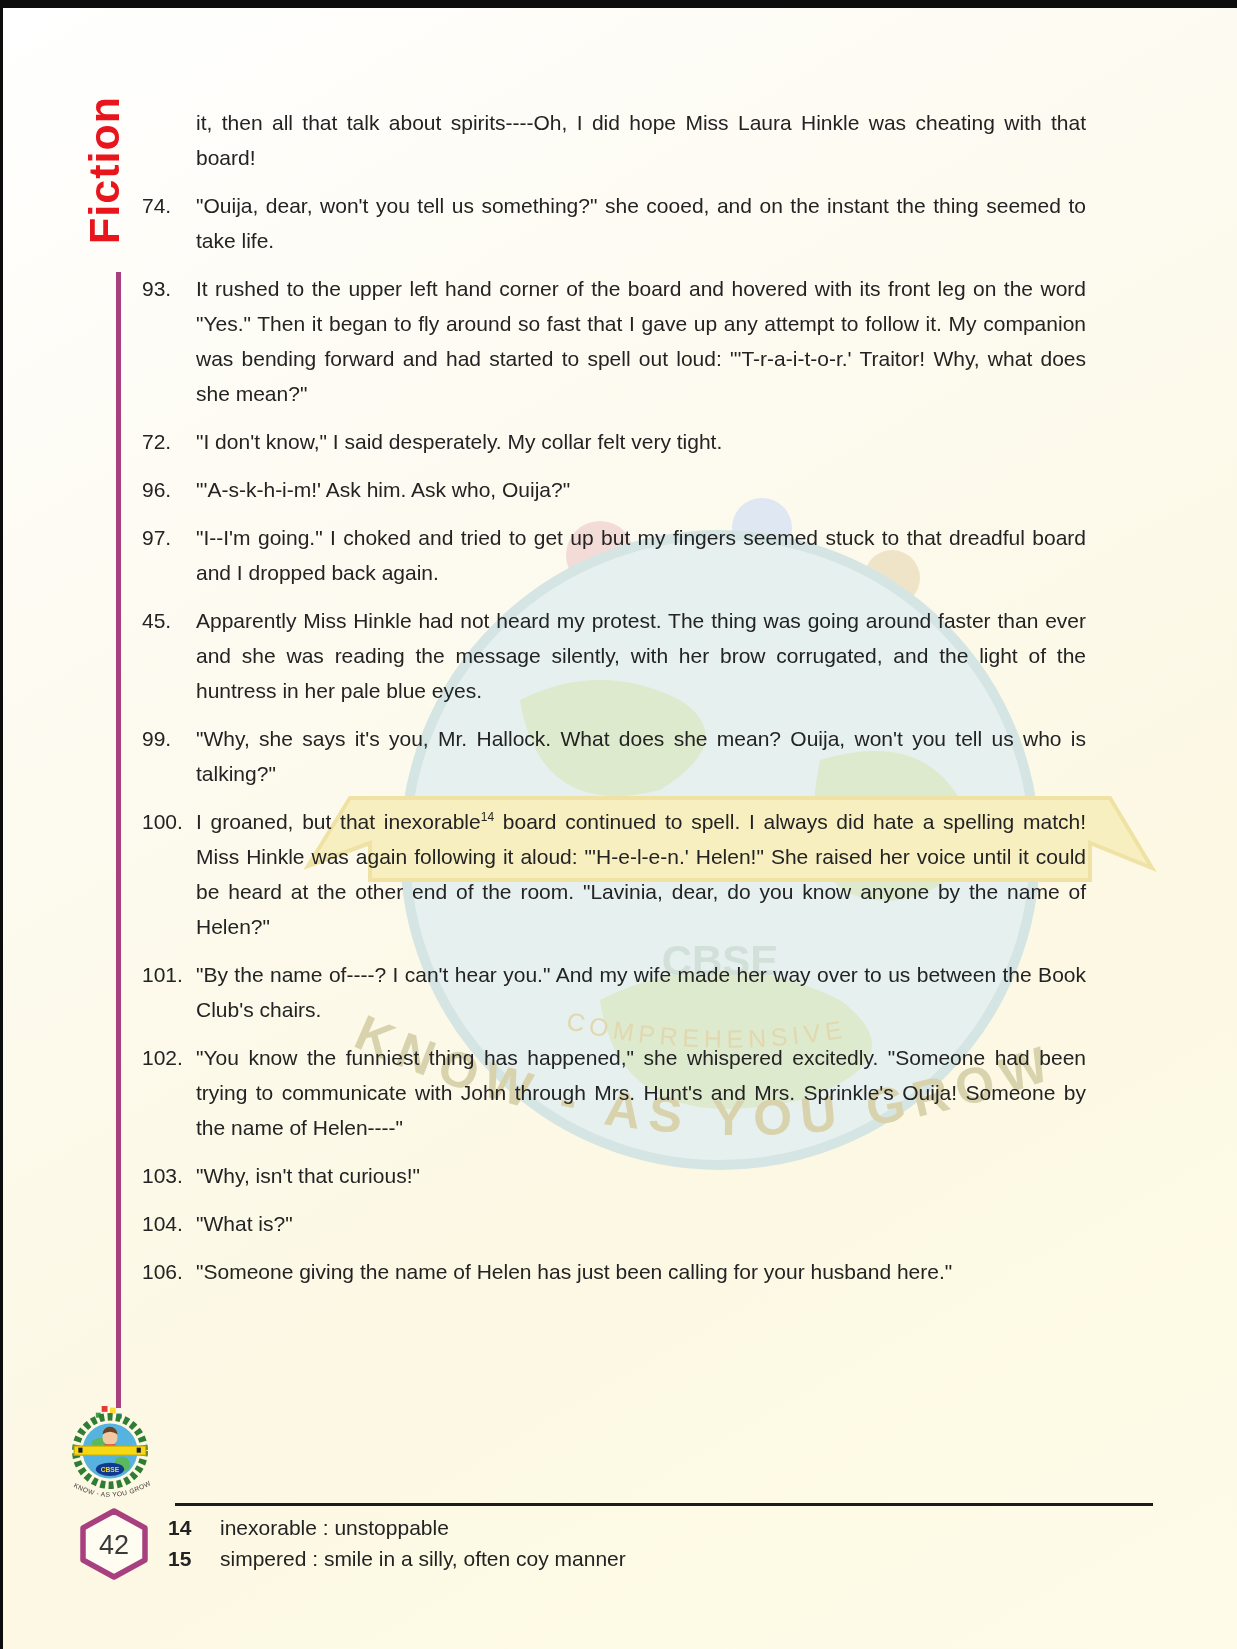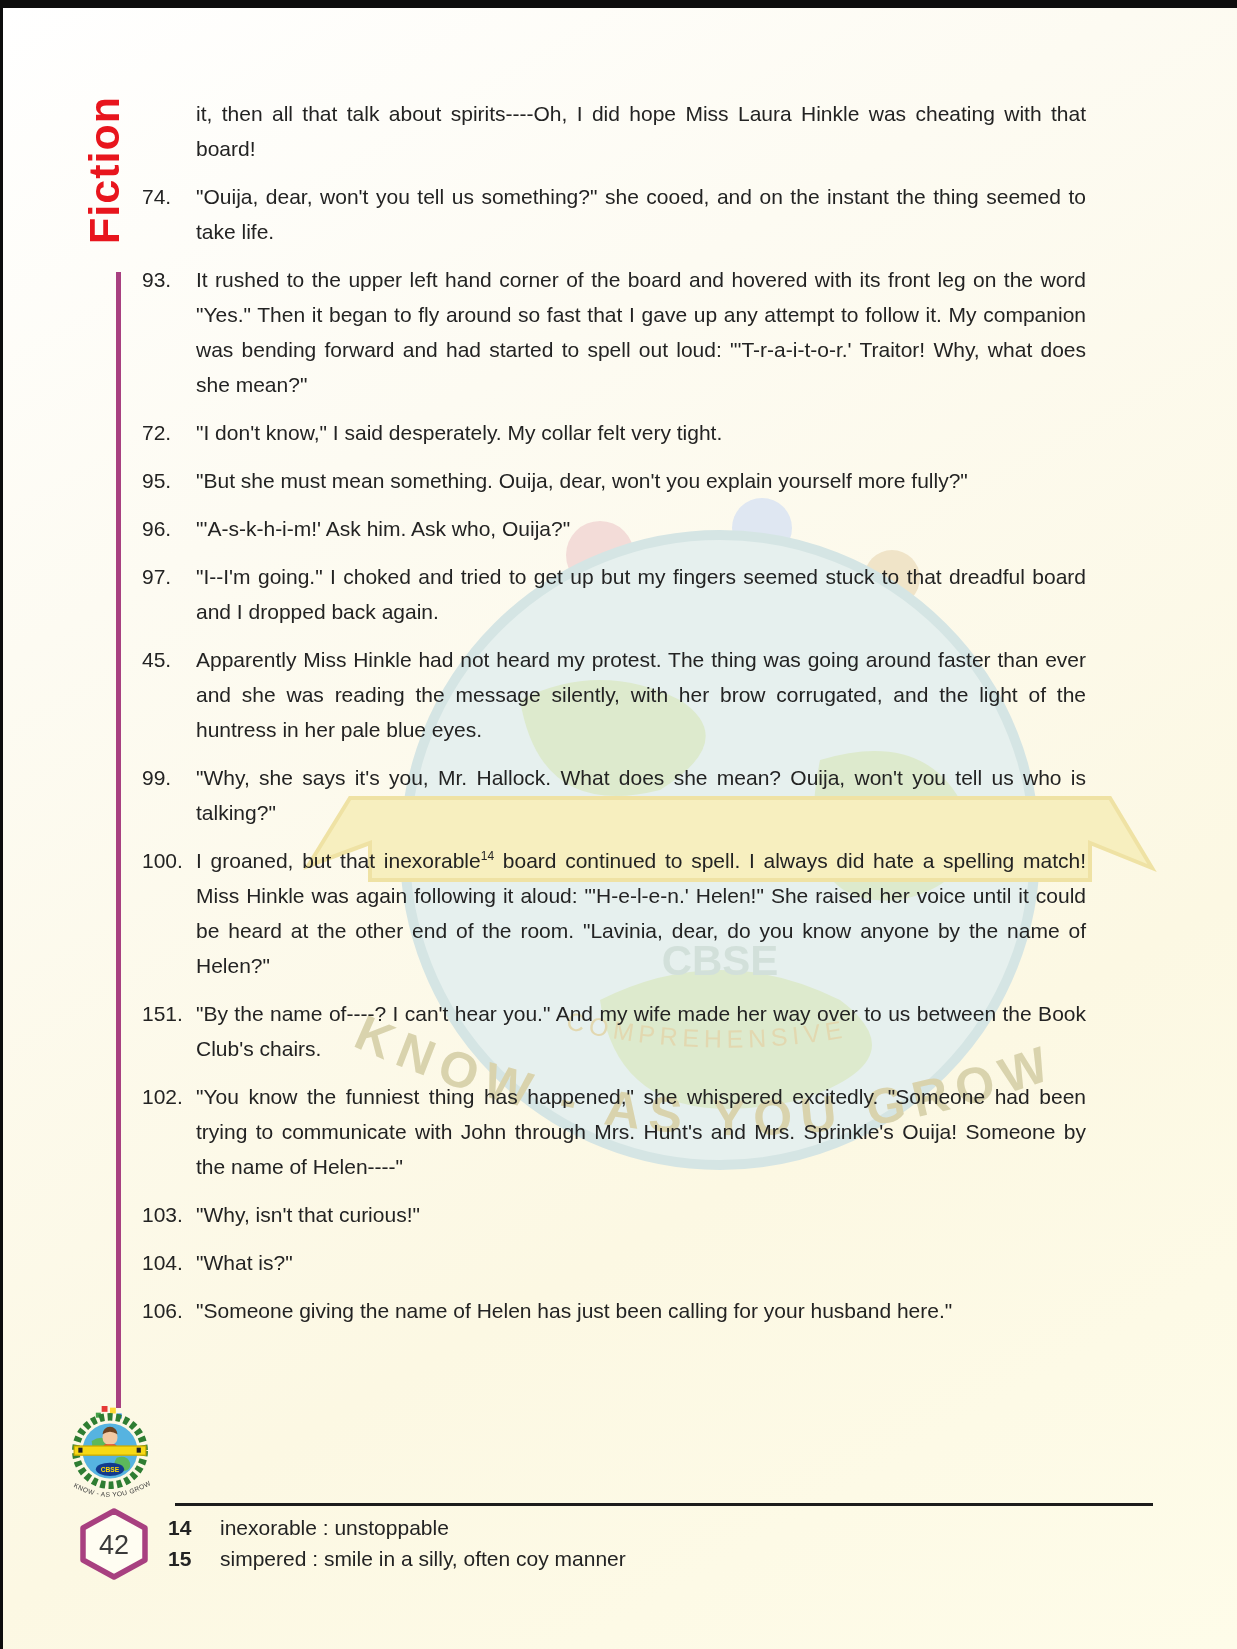--- a/index.html
+++ b/index.html
@@ -18,21 +18,21 @@
 
   .side-label{
     position:absolute;left:104px;top:170px;transform:translate(-50%,-50%) rotate(-90deg);
     white-space:nowrap;font-size:43px;font-weight:bold;color:var(--accent-red);letter-spacing:1px;
   }
   .side-line{position:absolute;left:116px;top:272px;width:5px;height:1136px;background:var(--accent-magenta);}
 
   .watermark{position:absolute;left:0;top:0;pointer-events:none;}
 
   .content{position:absolute;left:142px;top:96px;width:944px;font-size:21px;line-height:35px;}
-  .para{display:flex;margin-bottom:13px;}
+  .para{display:flex;margin-bottom:13px;margin-top:9px;}
   .para-num{width:54px;flex:0 0 54px;}
   .para-text{flex:1;text-align:justify;}
   .b{font-weight:normal;}
   sup.fnref{font-size:12px;line-height:0;vertical-align:super;}
 
   .footnote-rule{position:absolute;left:175px;top:1503px;width:978px;height:3px;background:#1c1c1c;}
   .footnotes{position:absolute;left:168px;top:1512px;width:1000px;font-size:21px;line-height:31px;}
   .footnote{display:flex;}
   .fn-num{width:52px;flex:0 0 52px;font-weight:bold;}
   .fn-term{font-weight:normal;}
@@ -90,45 +90,41 @@
       </div>
       <div class="para">
         <span class="para-num">93.</span>
         <span class="para-text"><span>It rushed to the upper left hand corner of the board and hovered with its front leg on the word "Yes." Then it began to fly around so fast that I gave up any attempt to follow it. My companion was bending forward and had started to spell out loud: "'T-r-a-i-t-o-r.' Traitor! Why, what does she mean?"</span></span>
       </div>
       <div class="para">
         <span class="para-num">72.</span>
         <span class="para-text"><span>"I don't know," I said desperately. My collar felt very tight.</span></span>
       </div>
       <div class="para">
-        <span class="para-num">95.</span>
-        <span class="para-text"><span>"But she must mean something. Ouija, dear, won't you explain yourself more fully?"</span></span>
-      </div>
-      <div class="para">
         <span class="para-num">96.</span>
         <span class="para-text"><span>"'A-s-k-h-i-m!' Ask him. Ask who, Ouija?"</span></span>
       </div>
       <div class="para">
         <span class="para-num">97.</span>
         <span class="para-text"><span>"I--I'm going." I choked and tried to get up but my fingers seemed stuck to that dreadful board and I dropped back again.</span></span>
       </div>
       <div class="para">
         <span class="para-num">45.</span>
         <span class="para-text"><span>Apparently Miss Hinkle had not heard my protest. The thing was going around faster than ever and she was reading the message silently, with her brow corrugated, and the light of the huntress in her pale blue eyes.</span></span>
       </div>
       <div class="para">
         <span class="para-num">99.</span>
         <span class="para-text"><span>"Why, she says it's you, Mr. Hallock. What does she mean? Ouija, won't you tell us who is talking?"</span></span>
       </div>
       <div class="para">
         <span class="para-num">100.</span>
         <span class="para-text"><span>I groaned, but that </span><span class="b">inexorable</span><sup class="fnref b">14</sup><span> board continued to spell. I always did hate a spelling match! Miss Hinkle was again following it aloud: "'H-e-l-e-n.' Helen!" She raised her voice until it could be heard at the other end of the room. "Lavinia, dear, do you know anyone by the name of Helen?"</span></span>
       </div>
       <div class="para">
-        <span class="para-num">151.</span>
+        <span class="para-num">101.</span>
         <span class="para-text"><span>"By the name of----? I can't hear you." And my wife made her way over to us between the Book Club's chairs.</span></span>
       </div>
       <div class="para">
         <span class="para-num">102.</span>
         <span class="para-text"><span>"You know the funniest thing has happened," she whispered excitedly. "Someone had been trying to communicate with John through Mrs. Hunt's and Mrs. Sprinkle's Ouija! Someone by the name of Helen----"</span></span>
       </div>
       <div class="para">
         <span class="para-num">103.</span>
         <span class="para-text"><span>"Why, isn't that curious!"</span></span>
       </div>

